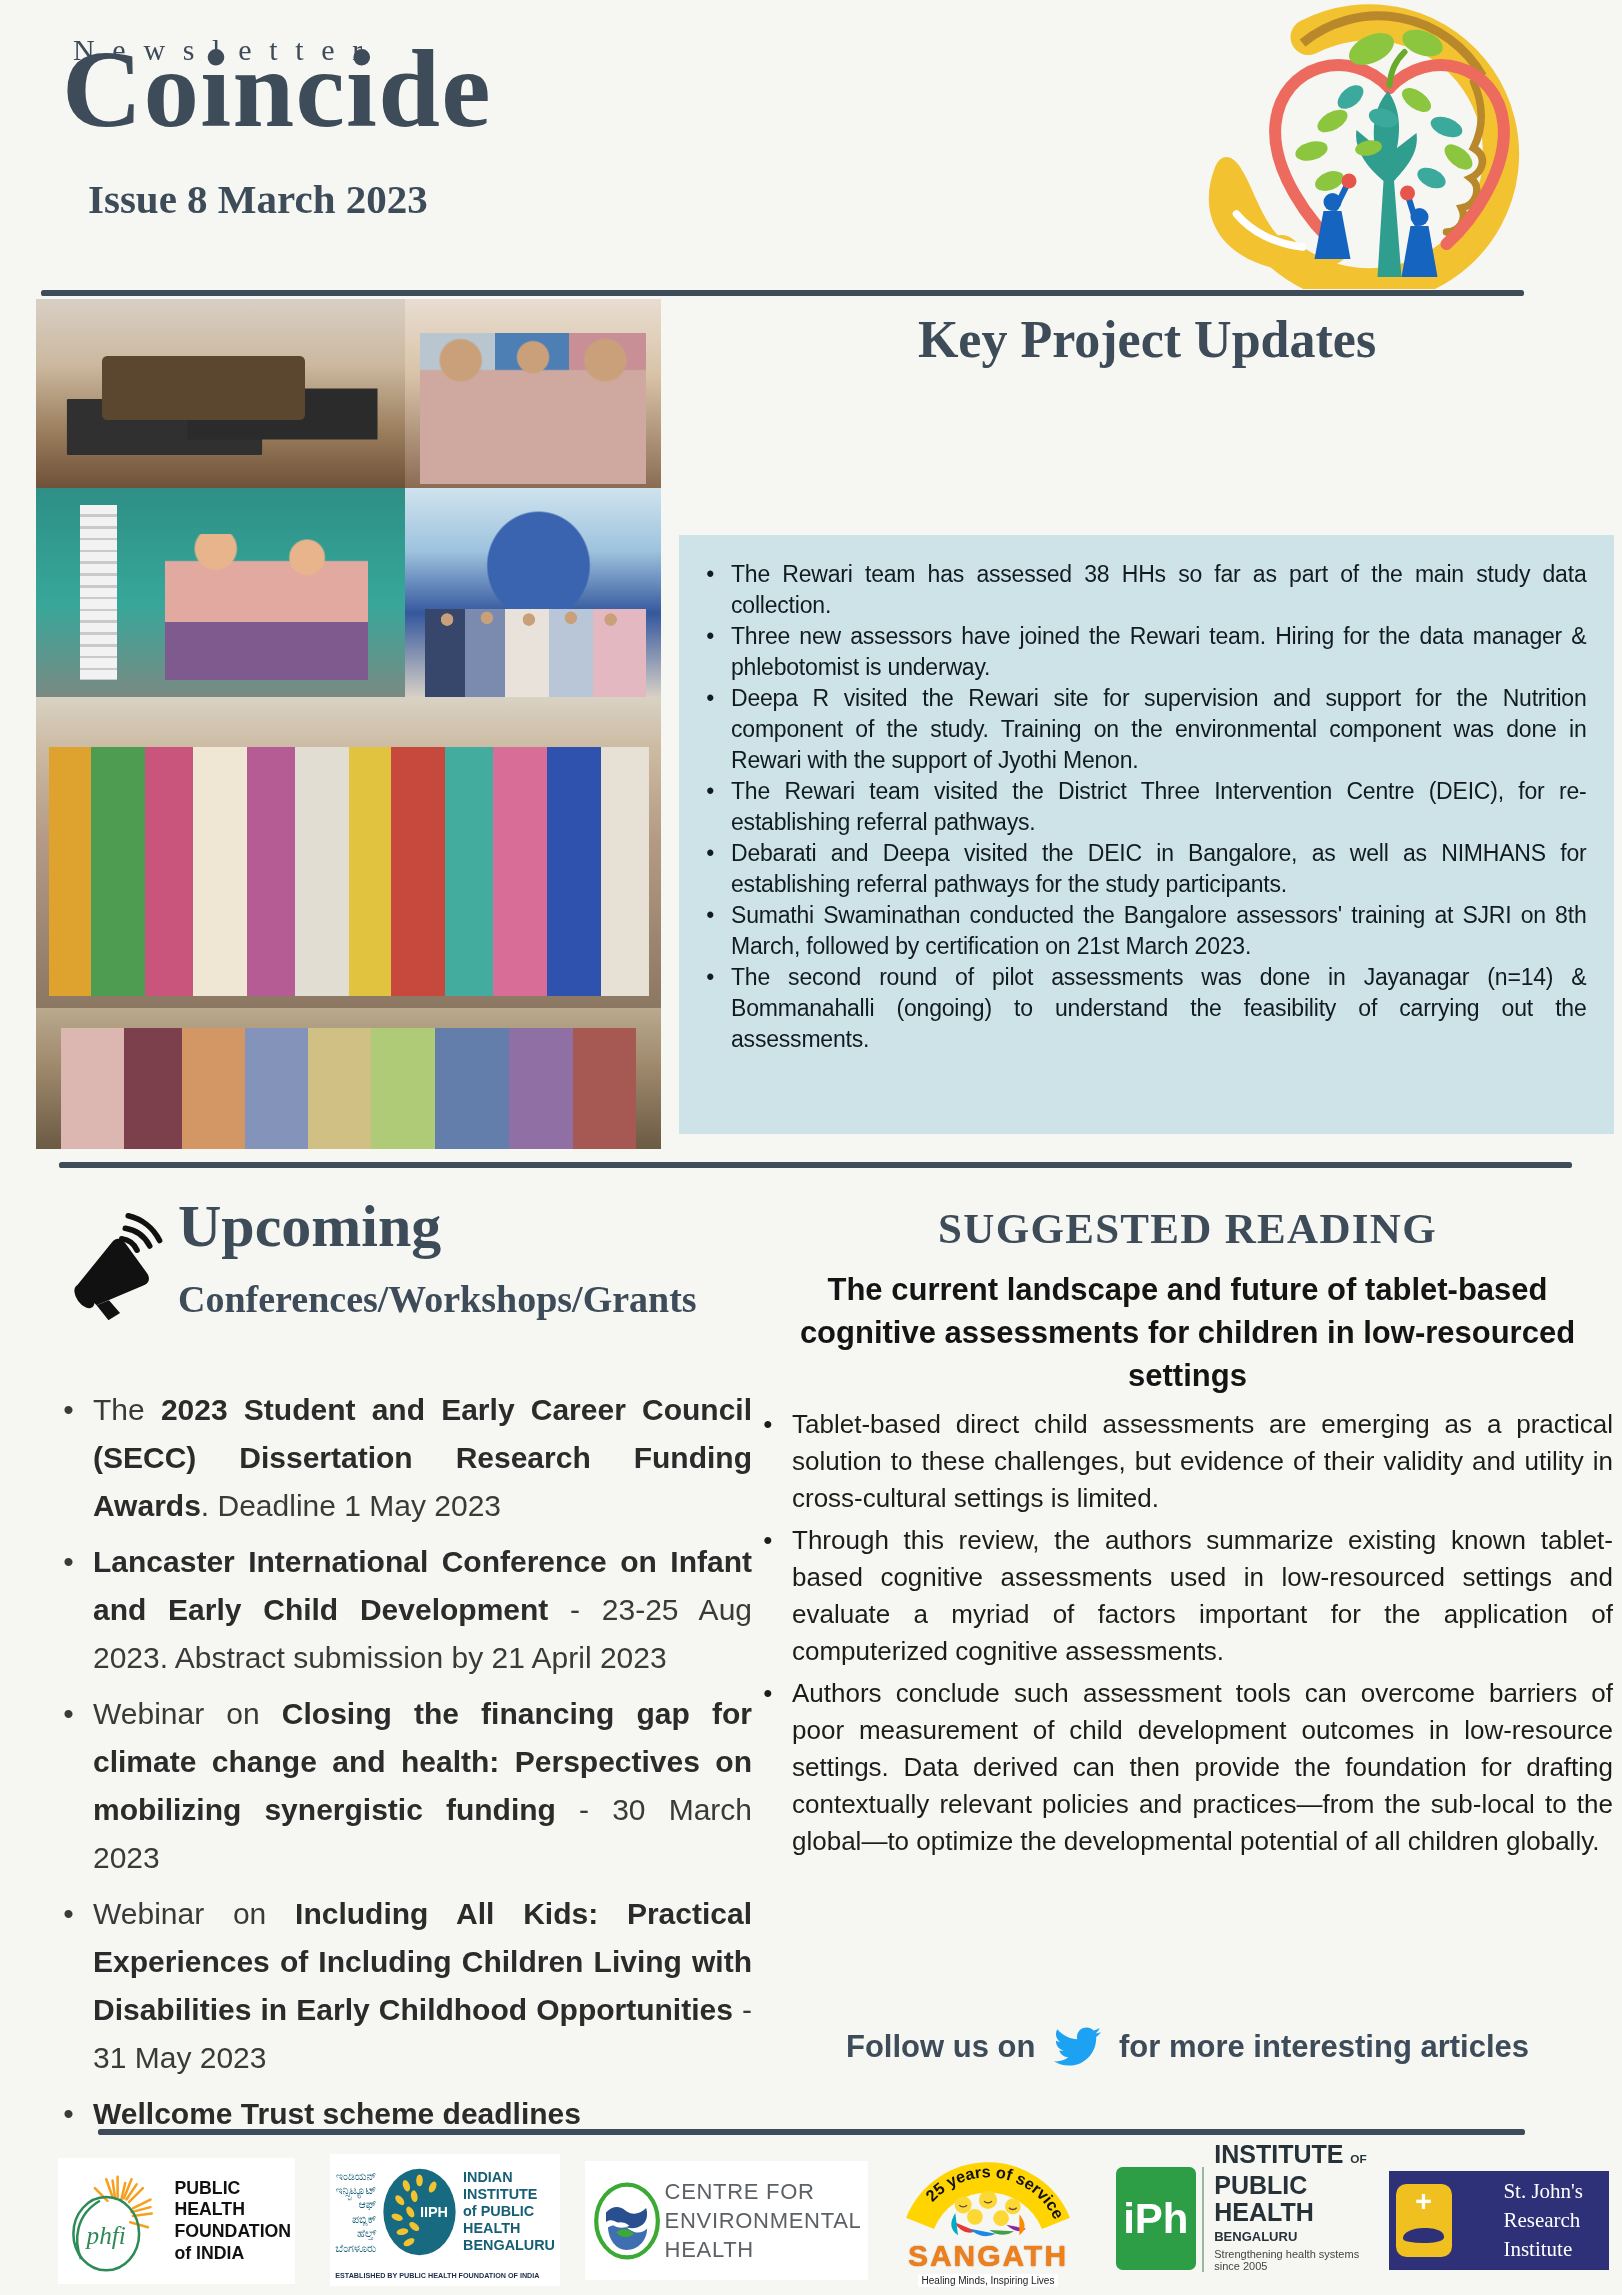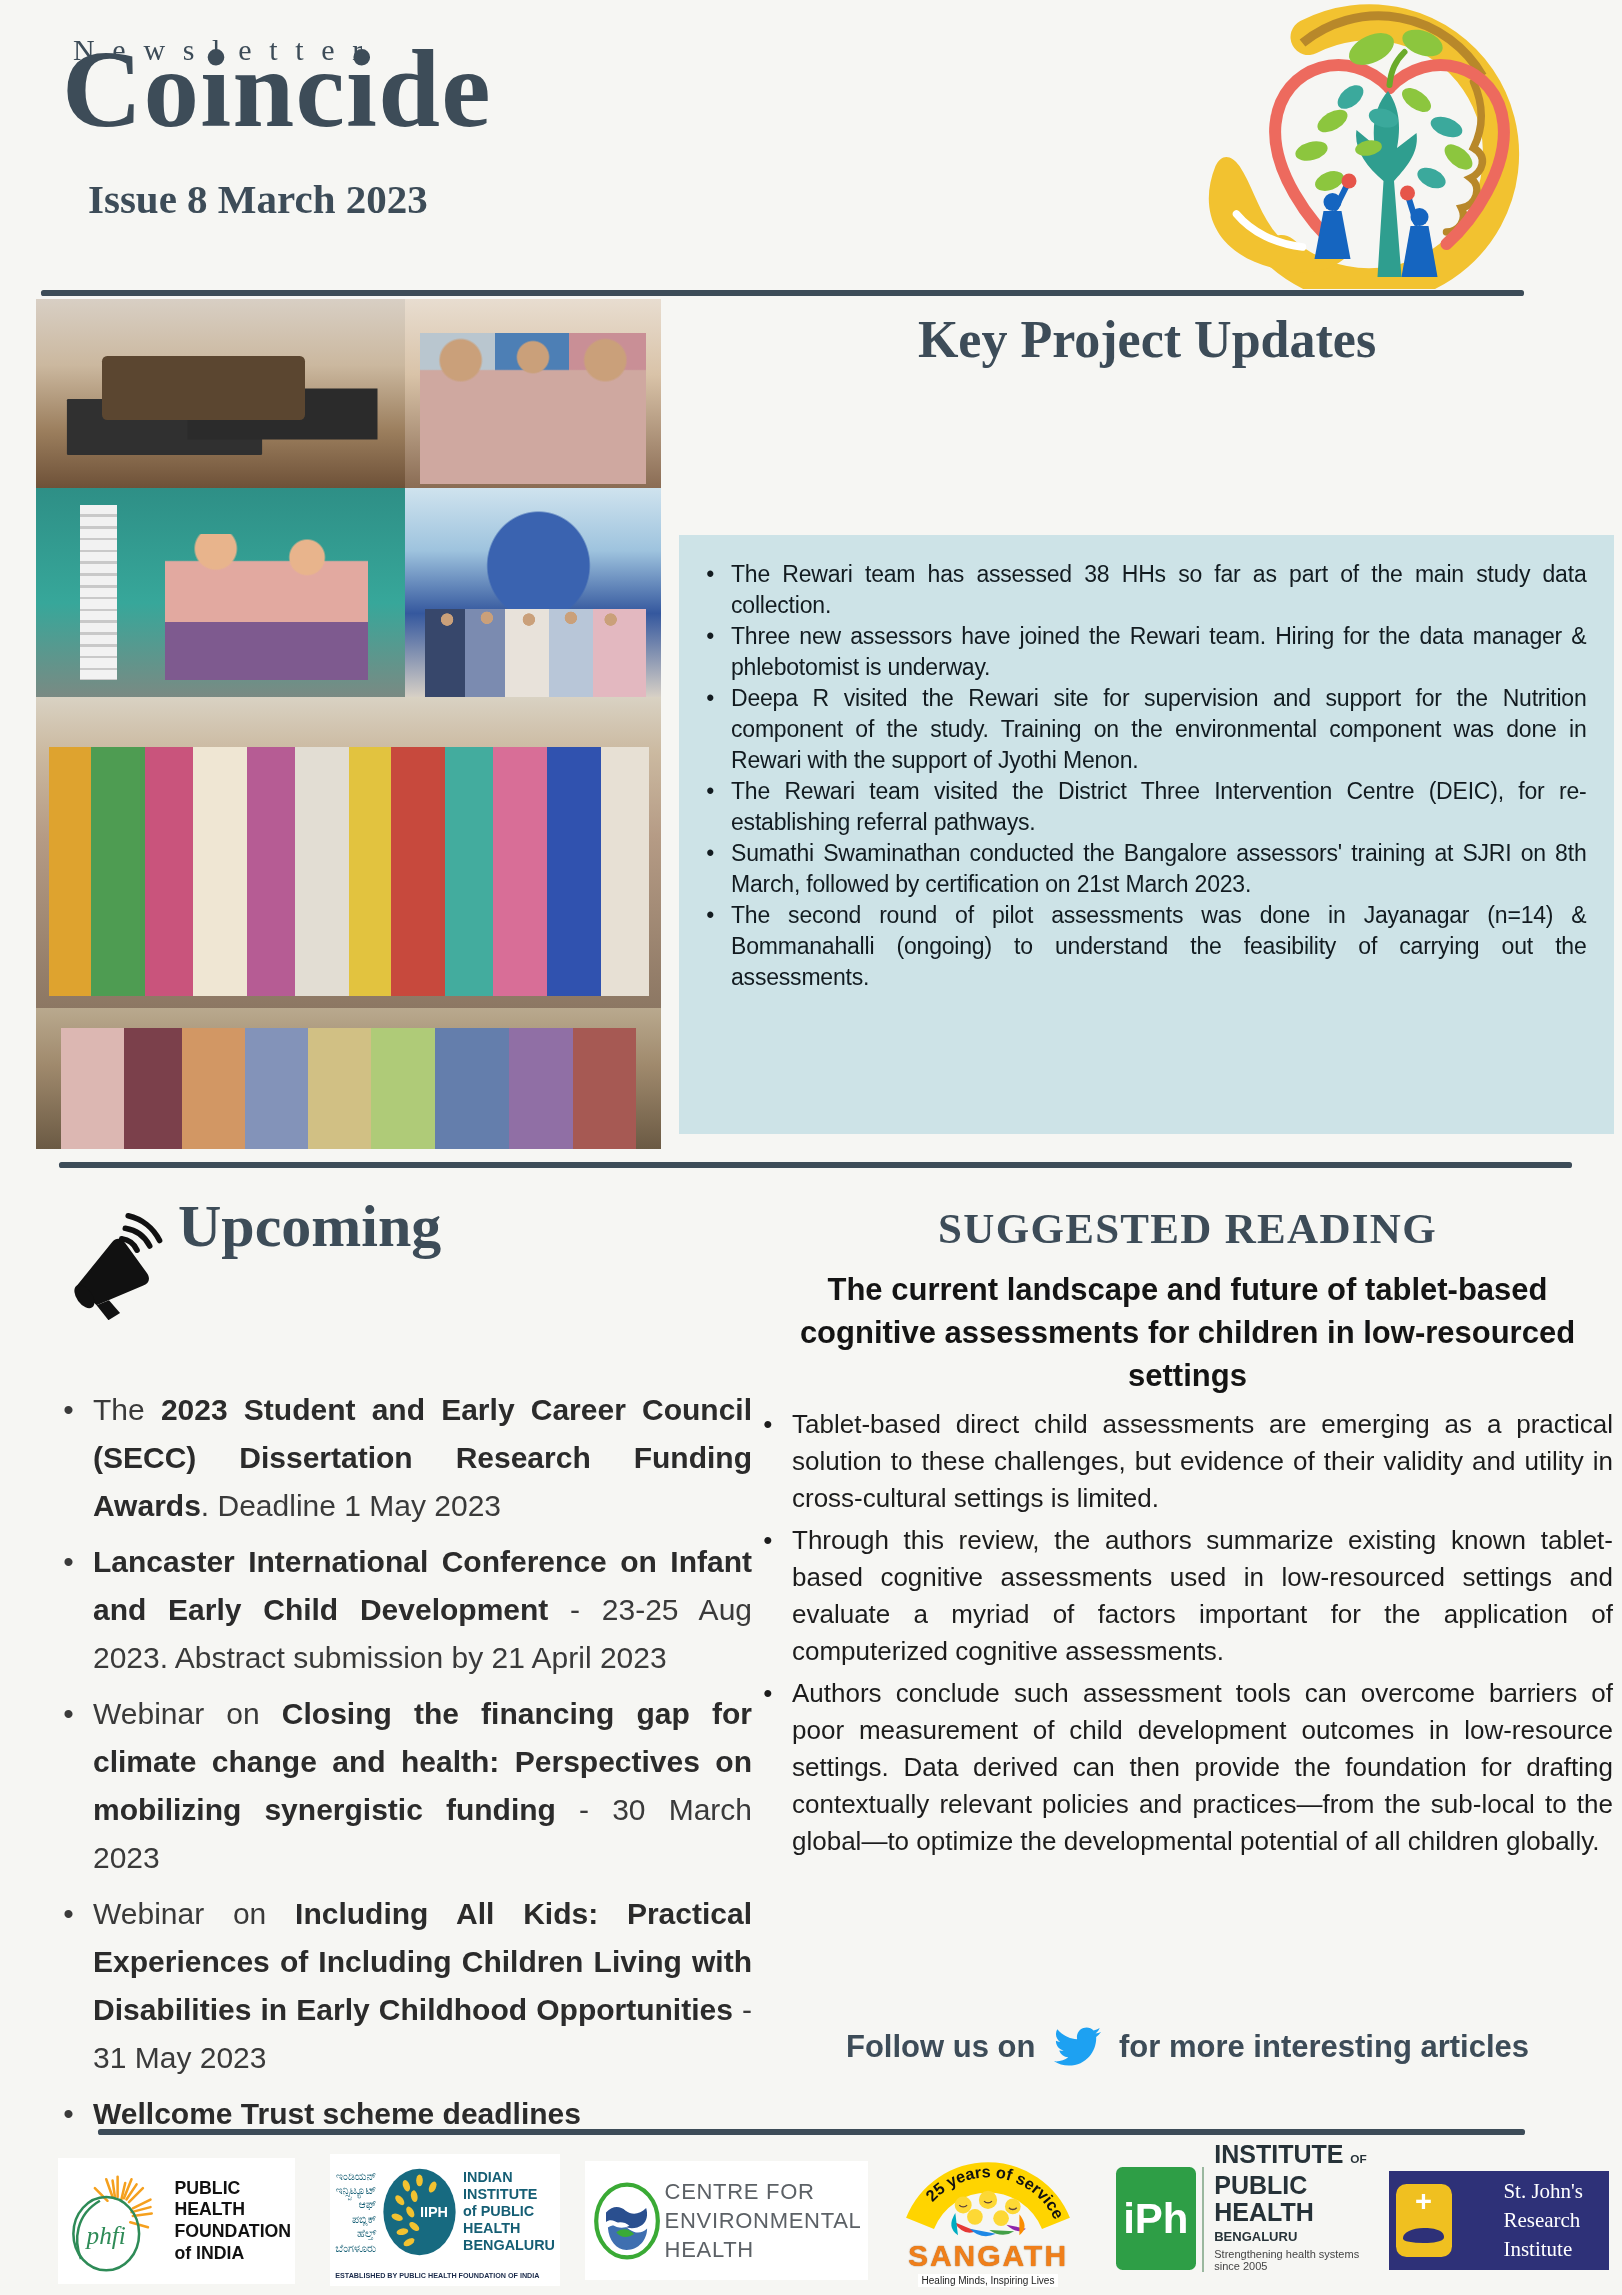--- a/index.html
+++ b/index.html
@@ -205,38 +205,40 @@
     <div class="ph ph-team"></div>
   </div>
 
   <div class="abs kpu-heading">Key Project Updates</div>
   <div class="abs kpu-panel">
     <ul>
       <li>The Rewari team has assessed 38 HHs so far as part of the main study data collection.</li>
       <li>Three new assessors have joined the Rewari team. Hiring for the data manager &amp; phlebotomist is underway.</li>
       <li>Deepa R visited the Rewari site for supervision and support for the Nutrition component of the study. Training on the environmental component was done in Rewari with the support of Jyothi Menon.</li>
       <li>The Rewari team visited the District Three Intervention Centre (DEIC), for re-establishing referral pathways.</li>
+      <li>Debarati and Deepa visited the DEIC in Bangalore, as well as NIMHANS for establishing referral pathways for the study participants.</li>
       <li>Sumathi Swaminathan conducted the Bangalore assessors' training at SJRI on 8th March, followed by certification on 21st March 2023.</li>
       <li>The second round of pilot assessments was done in Jayanagar (n=14) &amp; Bommanahalli (ongoing) to understand the feasibility of carrying out the assessments.</li>
     </ul>
   </div>
 
   <div class="abs rule rule-mid"></div>
 
   <svg class="abs megaphone" viewBox="0 0 100 100">
     <g transform="rotate(-18 50 55)">
       <path d="M12,58 L55,30 C60,27 64,29 66,35 L76,66 C78,72 75,76 69,76 L24,80 Z" fill="#111"></path>
       <path d="M24,80 L30,96 L42,93 L36,79 Z" fill="#111"></path>
       <path d="M70,22 A30,30 0 0 1 86,44" fill="none" stroke="#111" stroke-width="5" stroke-linecap="round"></path>
       <path d="M76,12 A42,42 0 0 1 96,42" fill="none" stroke="#111" stroke-width="5" stroke-linecap="round"></path>
       <path d="M64,30 A18,18 0 0 1 74,44" fill="none" stroke="#111" stroke-width="5" stroke-linecap="round"></path>
       <ellipse cx="16" cy="69" rx="7" ry="12" fill="#111" transform="rotate(-18 16 69)"></ellipse>
     </g>
   </svg>
   <div class="abs up-title">Upcoming</div>
+  <div class="abs up-sub">Conferences/Workshops/Grants</div>
   <div class="abs up-list">
     <ul>
       <li><span>The </span><b>2023 Student and Early Career Council (SECC) Dissertation Research Funding Awards</b><span>. Deadline 1 May 2023</span></li>
       <li><b>Lancaster International Conference on Infant and Early Child Development</b><span> - 23-25 Aug 2023. Abstract submission by 21 April 2023</span></li>
       <li><span>Webinar on </span><b>Closing the financing gap for climate change and health: Perspectives on mobilizing synergistic funding</b><span> - 30 March 2023</span></li>
       <li><span>Webinar on </span><b>Including All Kids: Practical Experiences of Including Children Living with Disabilities in Early Childhood Opportunities</b><span> - 31 May 2023</span></li>
       <li><b>Wellcome Trust scheme deadlines</b></li>
     </ul>
   </div>
 

